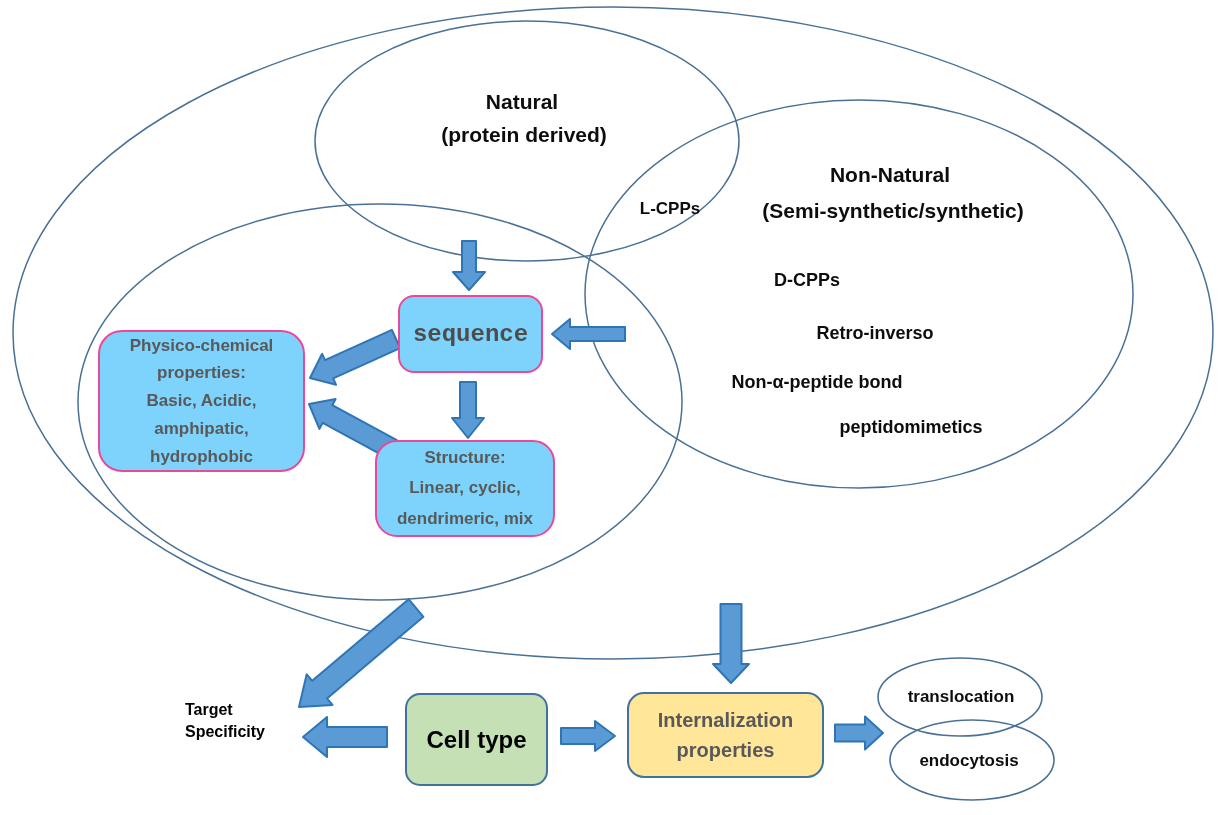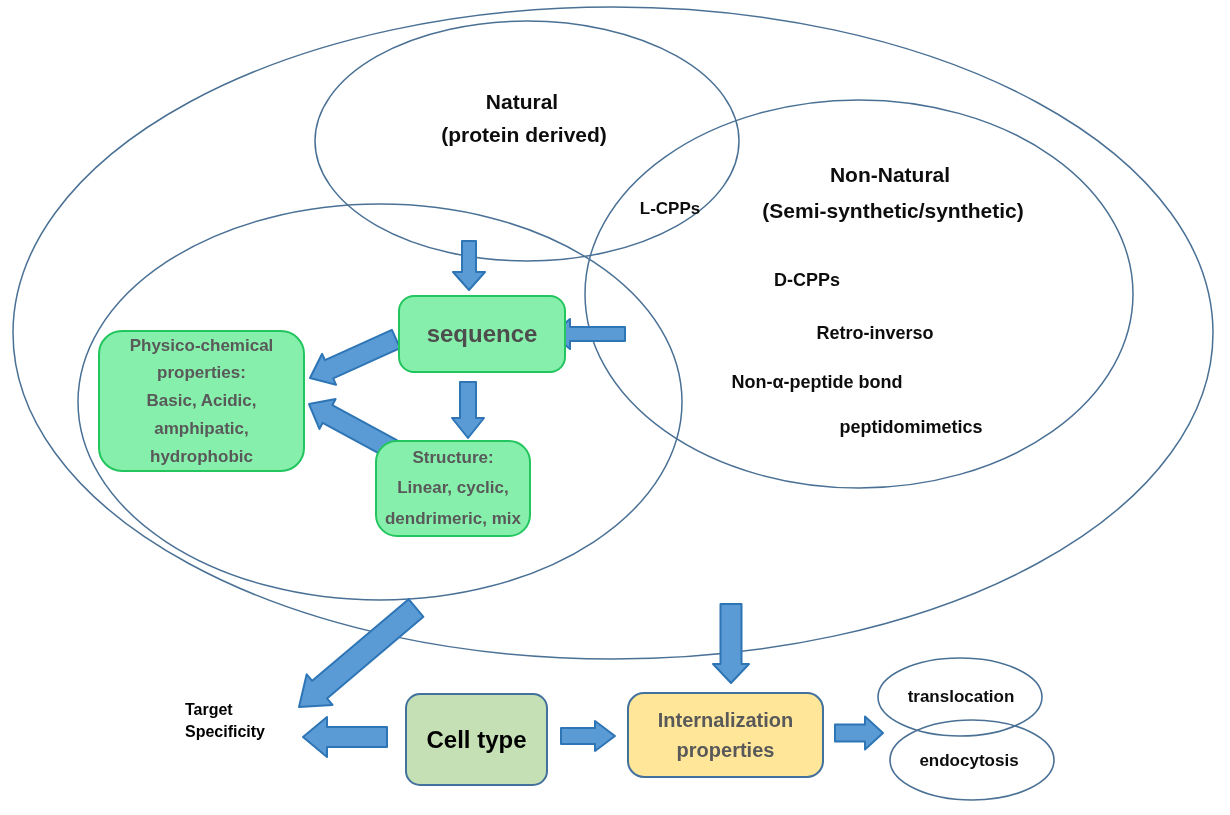--- a/index.html
+++ b/index.html
@@ -21,27 +21,27 @@
   }
   .title{font-size:21px;}
   .item{font-size:18px;}
   .small{font-size:17px;}
   .box{
     position:absolute;
     box-sizing:border-box;
     display:flex;align-items:center;justify-content:center;
     text-align:center;white-space:pre-line;
     font-weight:bold;
-    background:#86efac;
-    border:2px solid #22c55e;
+    background:#7dd3fc;
+    border:2px solid #ec4899;
     color:#595959;
   }
-  #box-sequence{left:398px;top:295px;width:168px;height:78px;border-radius:16px;font-size:24px;color:#4d4d4d;}
+  #box-sequence{left:398px;top:295px;width:145px;height:78px;border-radius:16px;font-size:24px;color:#4d4d4d;font-family:Liberation Mono, monospace;}
   #box-physico{left:98px;top:330px;width:207px;height:142px;border-radius:24px;font-size:17px;line-height:1.63;}
-  #box-structure{left:375px;top:440px;width:156px;height:97px;border-radius:22px;font-size:17px;line-height:1.78;}
+  #box-structure{left:375px;top:440px;width:180px;height:97px;border-radius:22px;font-size:17px;line-height:1.78;}
   #box-cell{left:405px;top:693px;width:143px;height:93px;border-radius:15px;font-size:24px;background:#c5e0b4;border:2.5px solid #41719c;color:#000000;}
   #box-internal{left:627px;top:692px;width:197px;height:86px;border-radius:17px;font-size:20px;line-height:1.5;background:#ffe699;border:2.5px solid #41719c;}
   #lbl-target{left:225px;top:721px;font-size:16px;color:#000;}
 </style>
 </head>
 <body>
 
 <div id="canvas">
 
   <svg id="shapes" width="1230" height="815" viewBox="0 0 1230 815">

